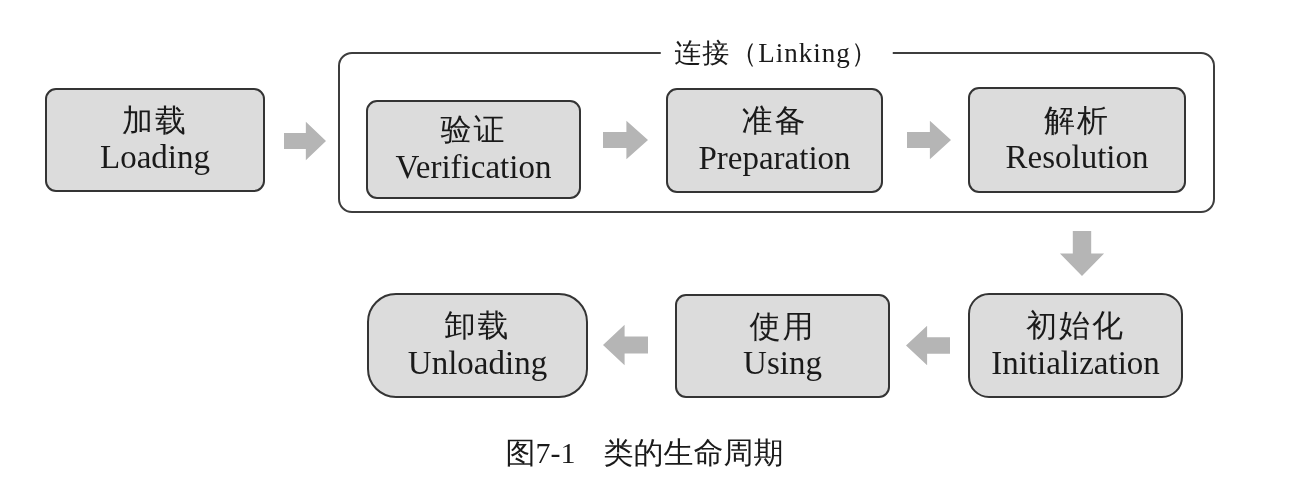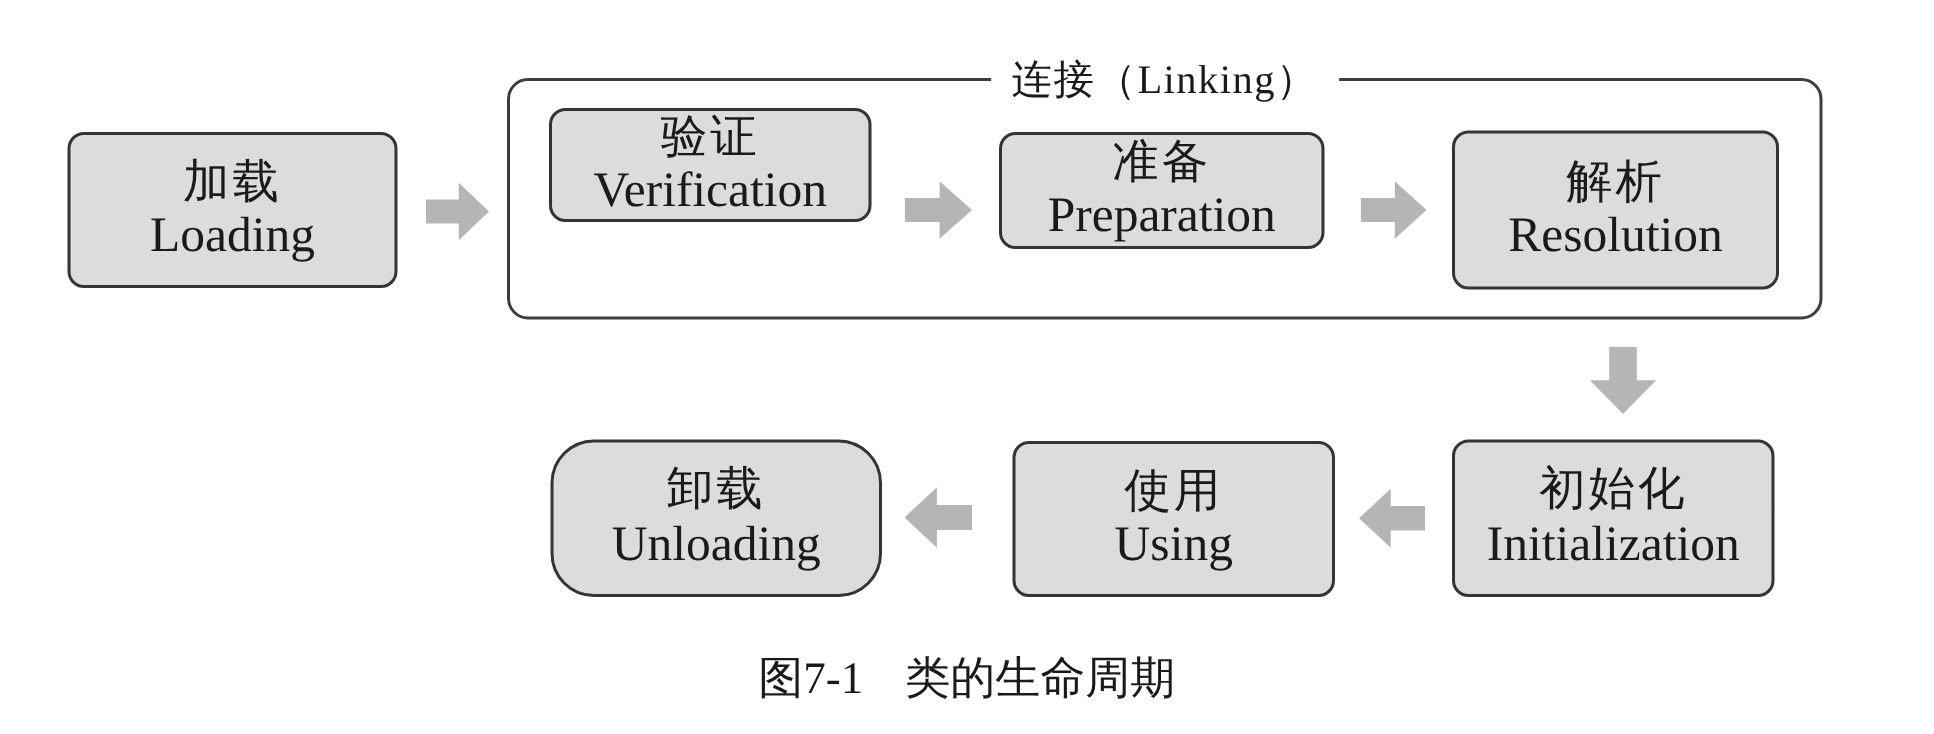--- a/index.html
+++ b/index.html
@@ -61,24 +61,24 @@
     font-size: 31px;
     line-height: 1.05;
     letter-spacing: 2px;
   }
   .stage .en {
     font-size: 33px;
     line-height: 1.05;
   }
 
   .stage.loading        { left: 45px;  top: 88px;  width: 220px; height: 104px; }
-  .stage.verification   { left: 366px; top: 72px;  width: 215px; height: 76px; }
-  .stage.preparation    { left: 666px; top: 88px;  width: 217px; height: 78px; }
+  .stage.verification   { left: 366px; top: 100px;  width: 215px; height: 99px; }
+  .stage.preparation    { left: 666px; top: 88px;  width: 217px; height: 105px; }
   .stage.resolution     { left: 968px; top: 87px;  width: 218px; height: 106px; }
-  .stage.initialization { left: 968px; top: 293px; width: 215px; height: 105px; }
+  .stage.initialization { left: 968px; top: 293px; width: 215px; height: 105px; border-radius: 21px; }
   .stage.using          { left: 675px; top: 294px; width: 215px; height: 104px; }
   .stage.unloading      { left: 367px; top: 293px; width: 221px; height: 105px; border-radius: 29px; }
 
   
   .arrow {
     position: absolute;
     background: var(--arrow, #b5b5b5);
   }
   .arrow.right {
     clip-path: polygon(0 30%, 52% 30%, 52% 2%, 100% 50%, 52% 98%, 52% 70%, 0 70%);

